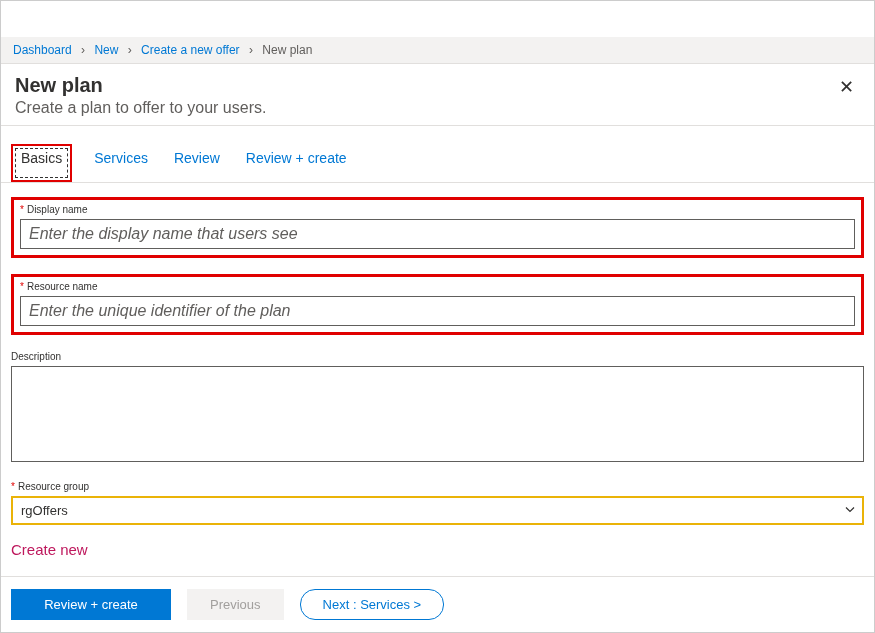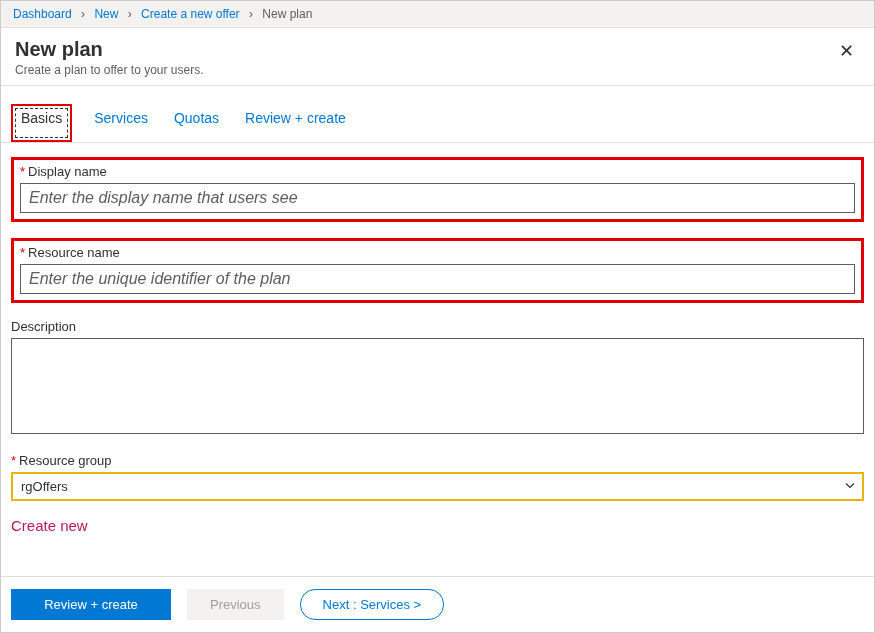--- a/index.html
+++ b/index.html
@@ -12,33 +12,34 @@
       height: 633px;
       border: 1px solid #ccc;
       display: flex;
       flex-direction: column;
     }
     .breadcrumb {
       background: #f3f2f1;
       padding: 6px 12px;
       border-bottom: 1px solid #e1dfdd;
       font-size: 12px;
+      margin-top: 36px;
     }
     .breadcrumb a { color: #0078d4; text-decoration: none; }
     .breadcrumb .sep { color: #605e5c; margin: 0 6px; }
     .breadcrumb .current { color: #605e5c; }
     .header {
       padding: 10px 14px 8px 14px;
       border-bottom: 1px solid #e1dfdd;
       display: flex;
       justify-content: space-between;
       align-items: flex-start;
     }
     .header h1 { font-size: 20px; font-weight: 600; margin-bottom: 2px; }
-    .header .subtitle { font-size: 12px; color: #605e5c; }
+    .header .subtitle { font-size: 16px; color: #605e5c; }
     .close-btn { font-size: 18px; color: #323130; cursor: pointer; padding: 2px 6px; font-weight: 300; }
     .tabs {
       display: flex;
       padding: 18px 10px 0 10px;
       border-bottom: 1px solid #e1dfdd;
       gap: 18px;
     }
     .tab {
       padding: 6px 4px 8px 4px;
       color: #0078d4;
@@ -55,21 +56,21 @@
     .form-area {
       flex: 1;
       padding: 14px 10px;
       overflow-y: auto;
     }
     .field-group { margin-bottom: 16px; }
     .field-group.highlighted {
       border: 3px solid #e00000;
       padding: 4px 6px 6px 6px;
     }
-    .field-label { font-size: 13px; color: #323130; display: block; margin-bottom: 4px; }
+    .field-label { font-size: 10px; color: #323130; display: block; margin-bottom: 4px; }
     .field-label .req { color: #e00000; margin-right: 3px; }
     .text-input {
       width: 100%;
       padding: 5px 8px;
       border: 1px solid #605e5c;
       font-size: 16px;
       font-family: inherit;
       font-style: italic;
       color: #605e5c;
     }
@@ -137,21 +138,21 @@
   <div>
     <h1>New plan</h1>
     <div class="subtitle">Create a plan to offer to your users.</div>
   </div>
   <div class="close-btn">✕</div>
 </div>
 
 <div class="tabs">
   <div class="tab active">Basics</div>
   <div class="tab">Services</div>
-  <div class="tab">Quotas</div>
+  <div class="tab">Review</div>
   <div class="tab">Review + create</div>
 </div>
 
 <div class="form-area">
 
   <div class="field-group highlighted">
     <label class="field-label"><span class="req">*</span><span>Display name</span></label>
     <input type="text" class="text-input" placeholder="Enter the display name that users see" style="">
   </div>
 

